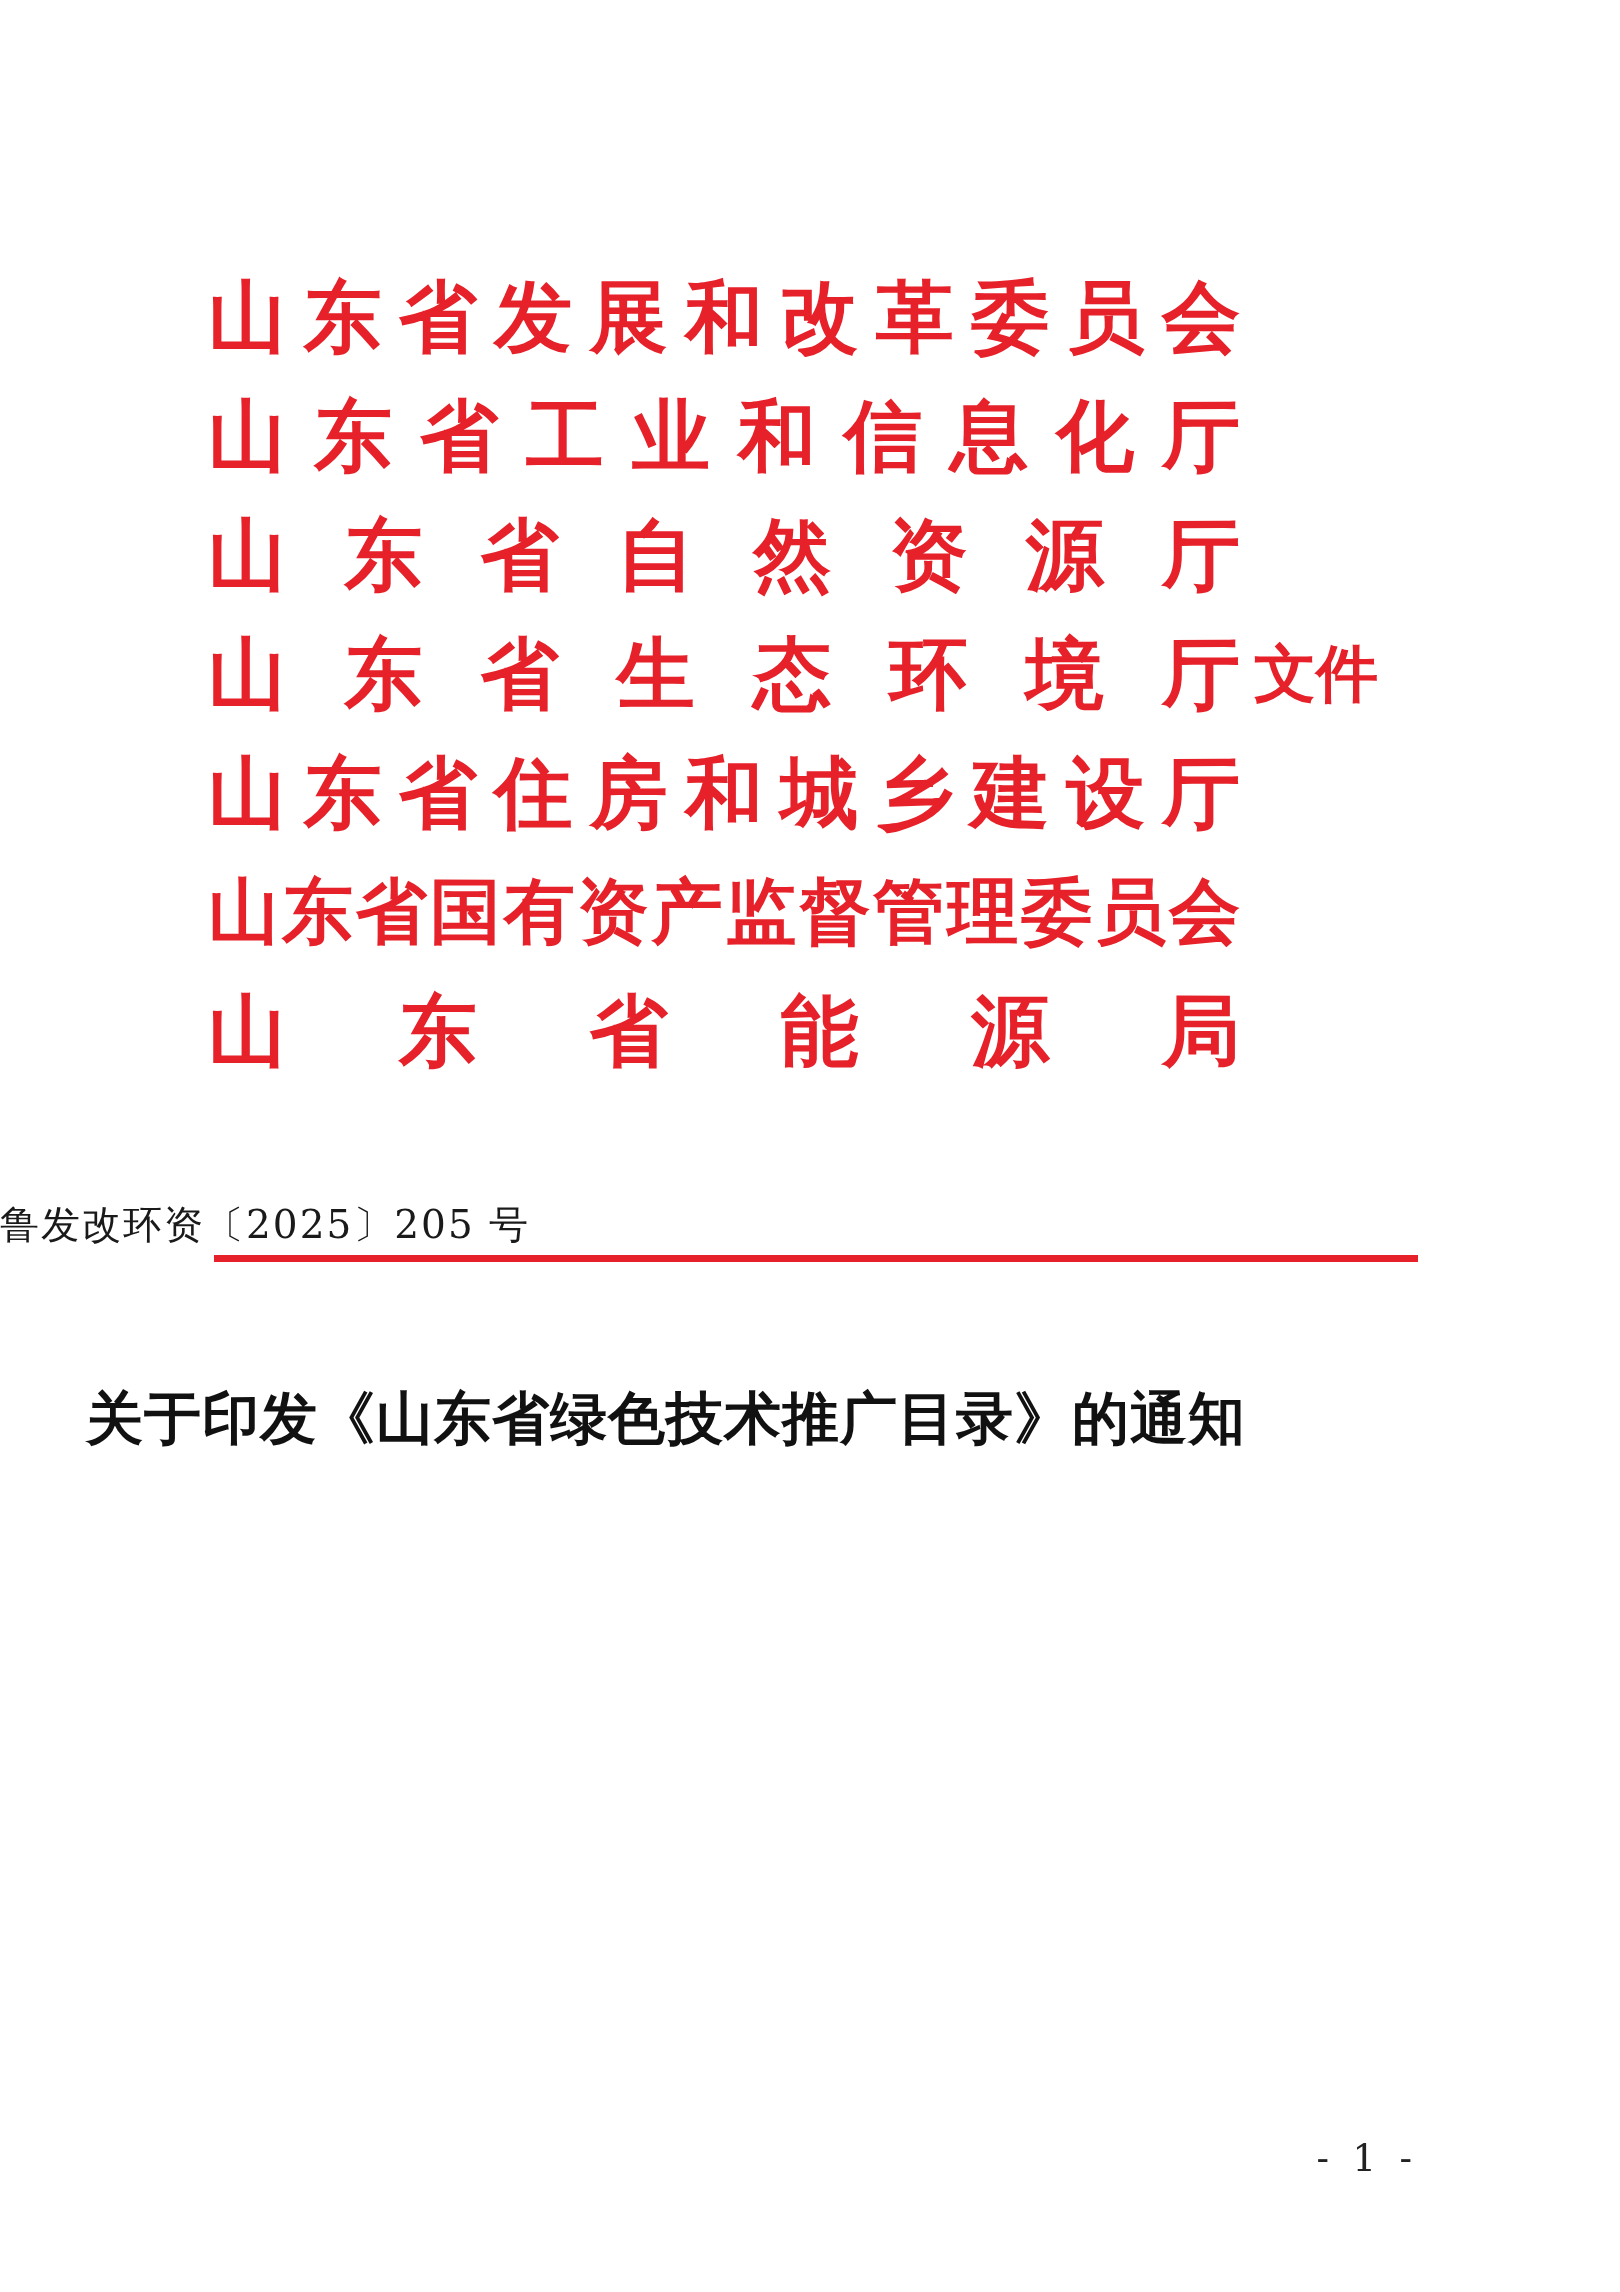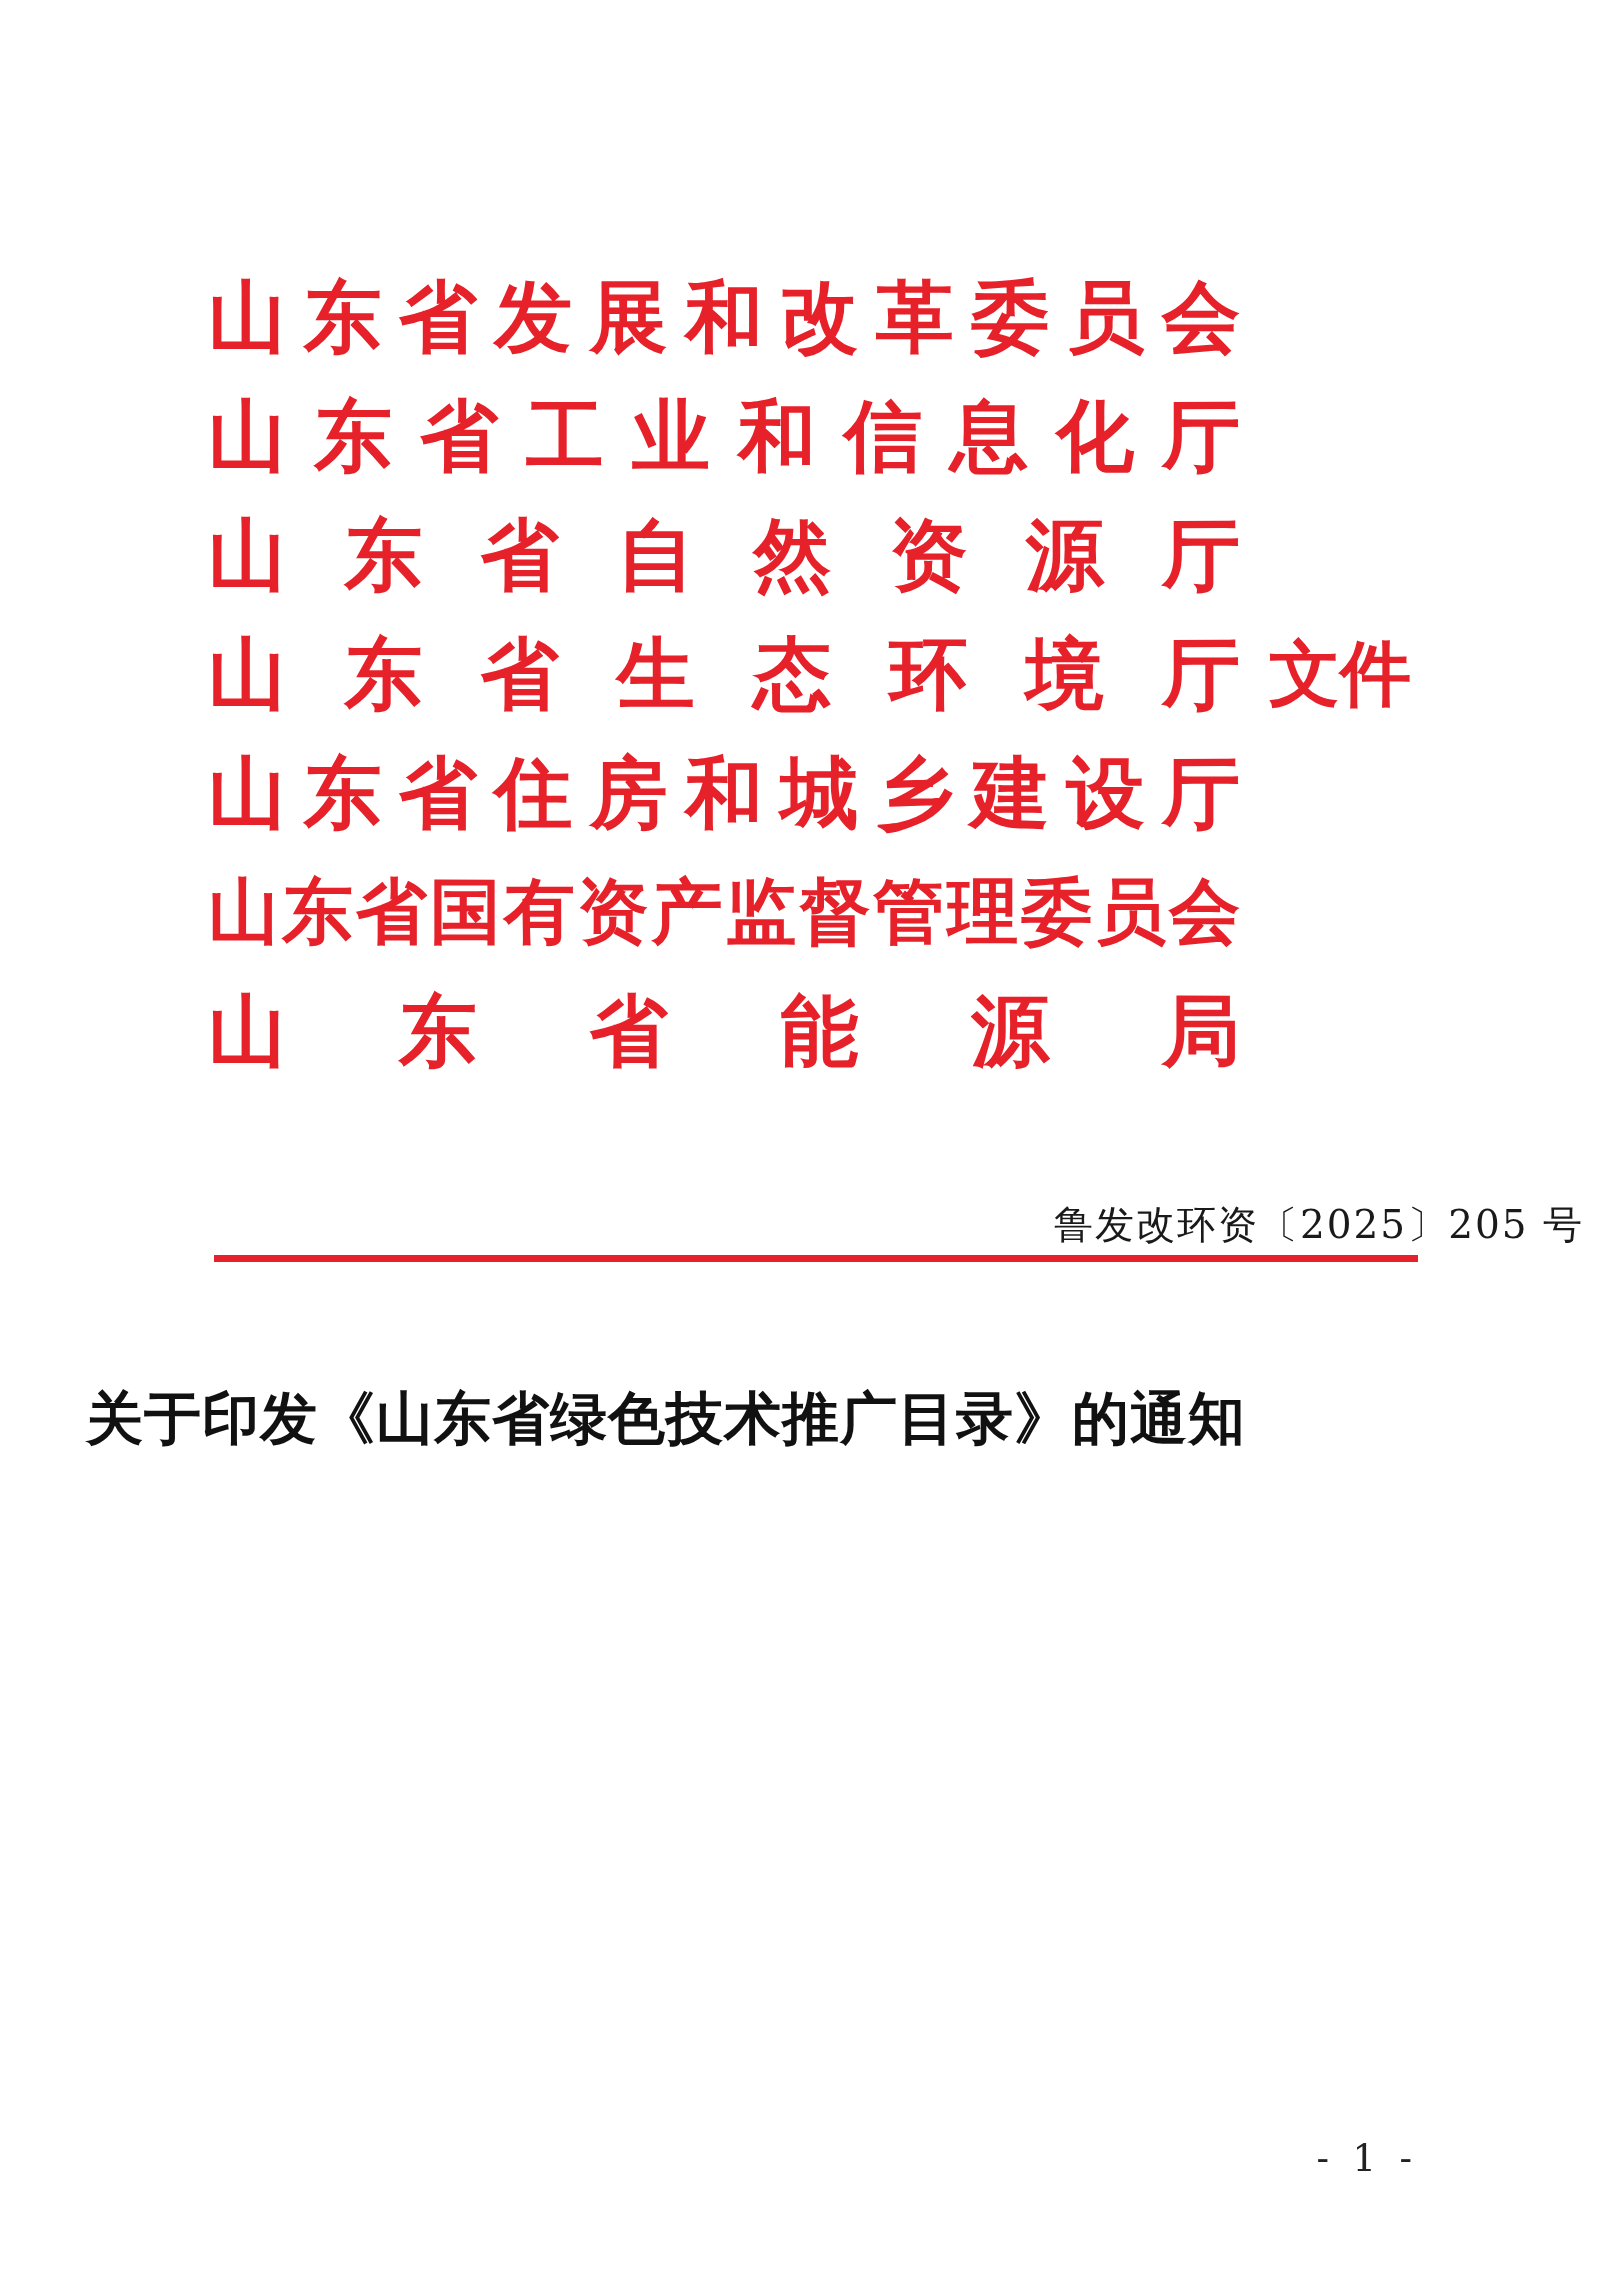--- a/index.html
+++ b/index.html
@@ -29,36 +29,36 @@
     justify-content: space-between;
     font-size: 78px;
     font-weight: bold;
     color: var(--accent, #e62129);
     font-family: "DejaVu Serif", serif;
     white-space: nowrap;
     line-height: 1;
   }
   .agency-row:nth-child(6) .agency-line { font-size: 71px; }
   .doc-label {
-    font-size: 71px;
+    font-size: 62px;
     font-weight: bold;
     color: var(--accent, #e62129);
-    margin-left: 29px;
+    margin-left: 14px;
     line-height: 1;
     font-family: "DejaVu Serif", serif;
     white-space: nowrap;
   }
 
   
   .doc-number {
     position: absolute;
     top: 1198px;
     left: 0;
     width: 1584px;
-    text-align: right;
+    text-align: left;
     font-size: 39px;
     color: #1a1a1a;
     letter-spacing: 2px;
     font-family: "DejaVu Serif", serif;
   }
 
   
   .red-rule {
     position: absolute;
     top: 1255px;

